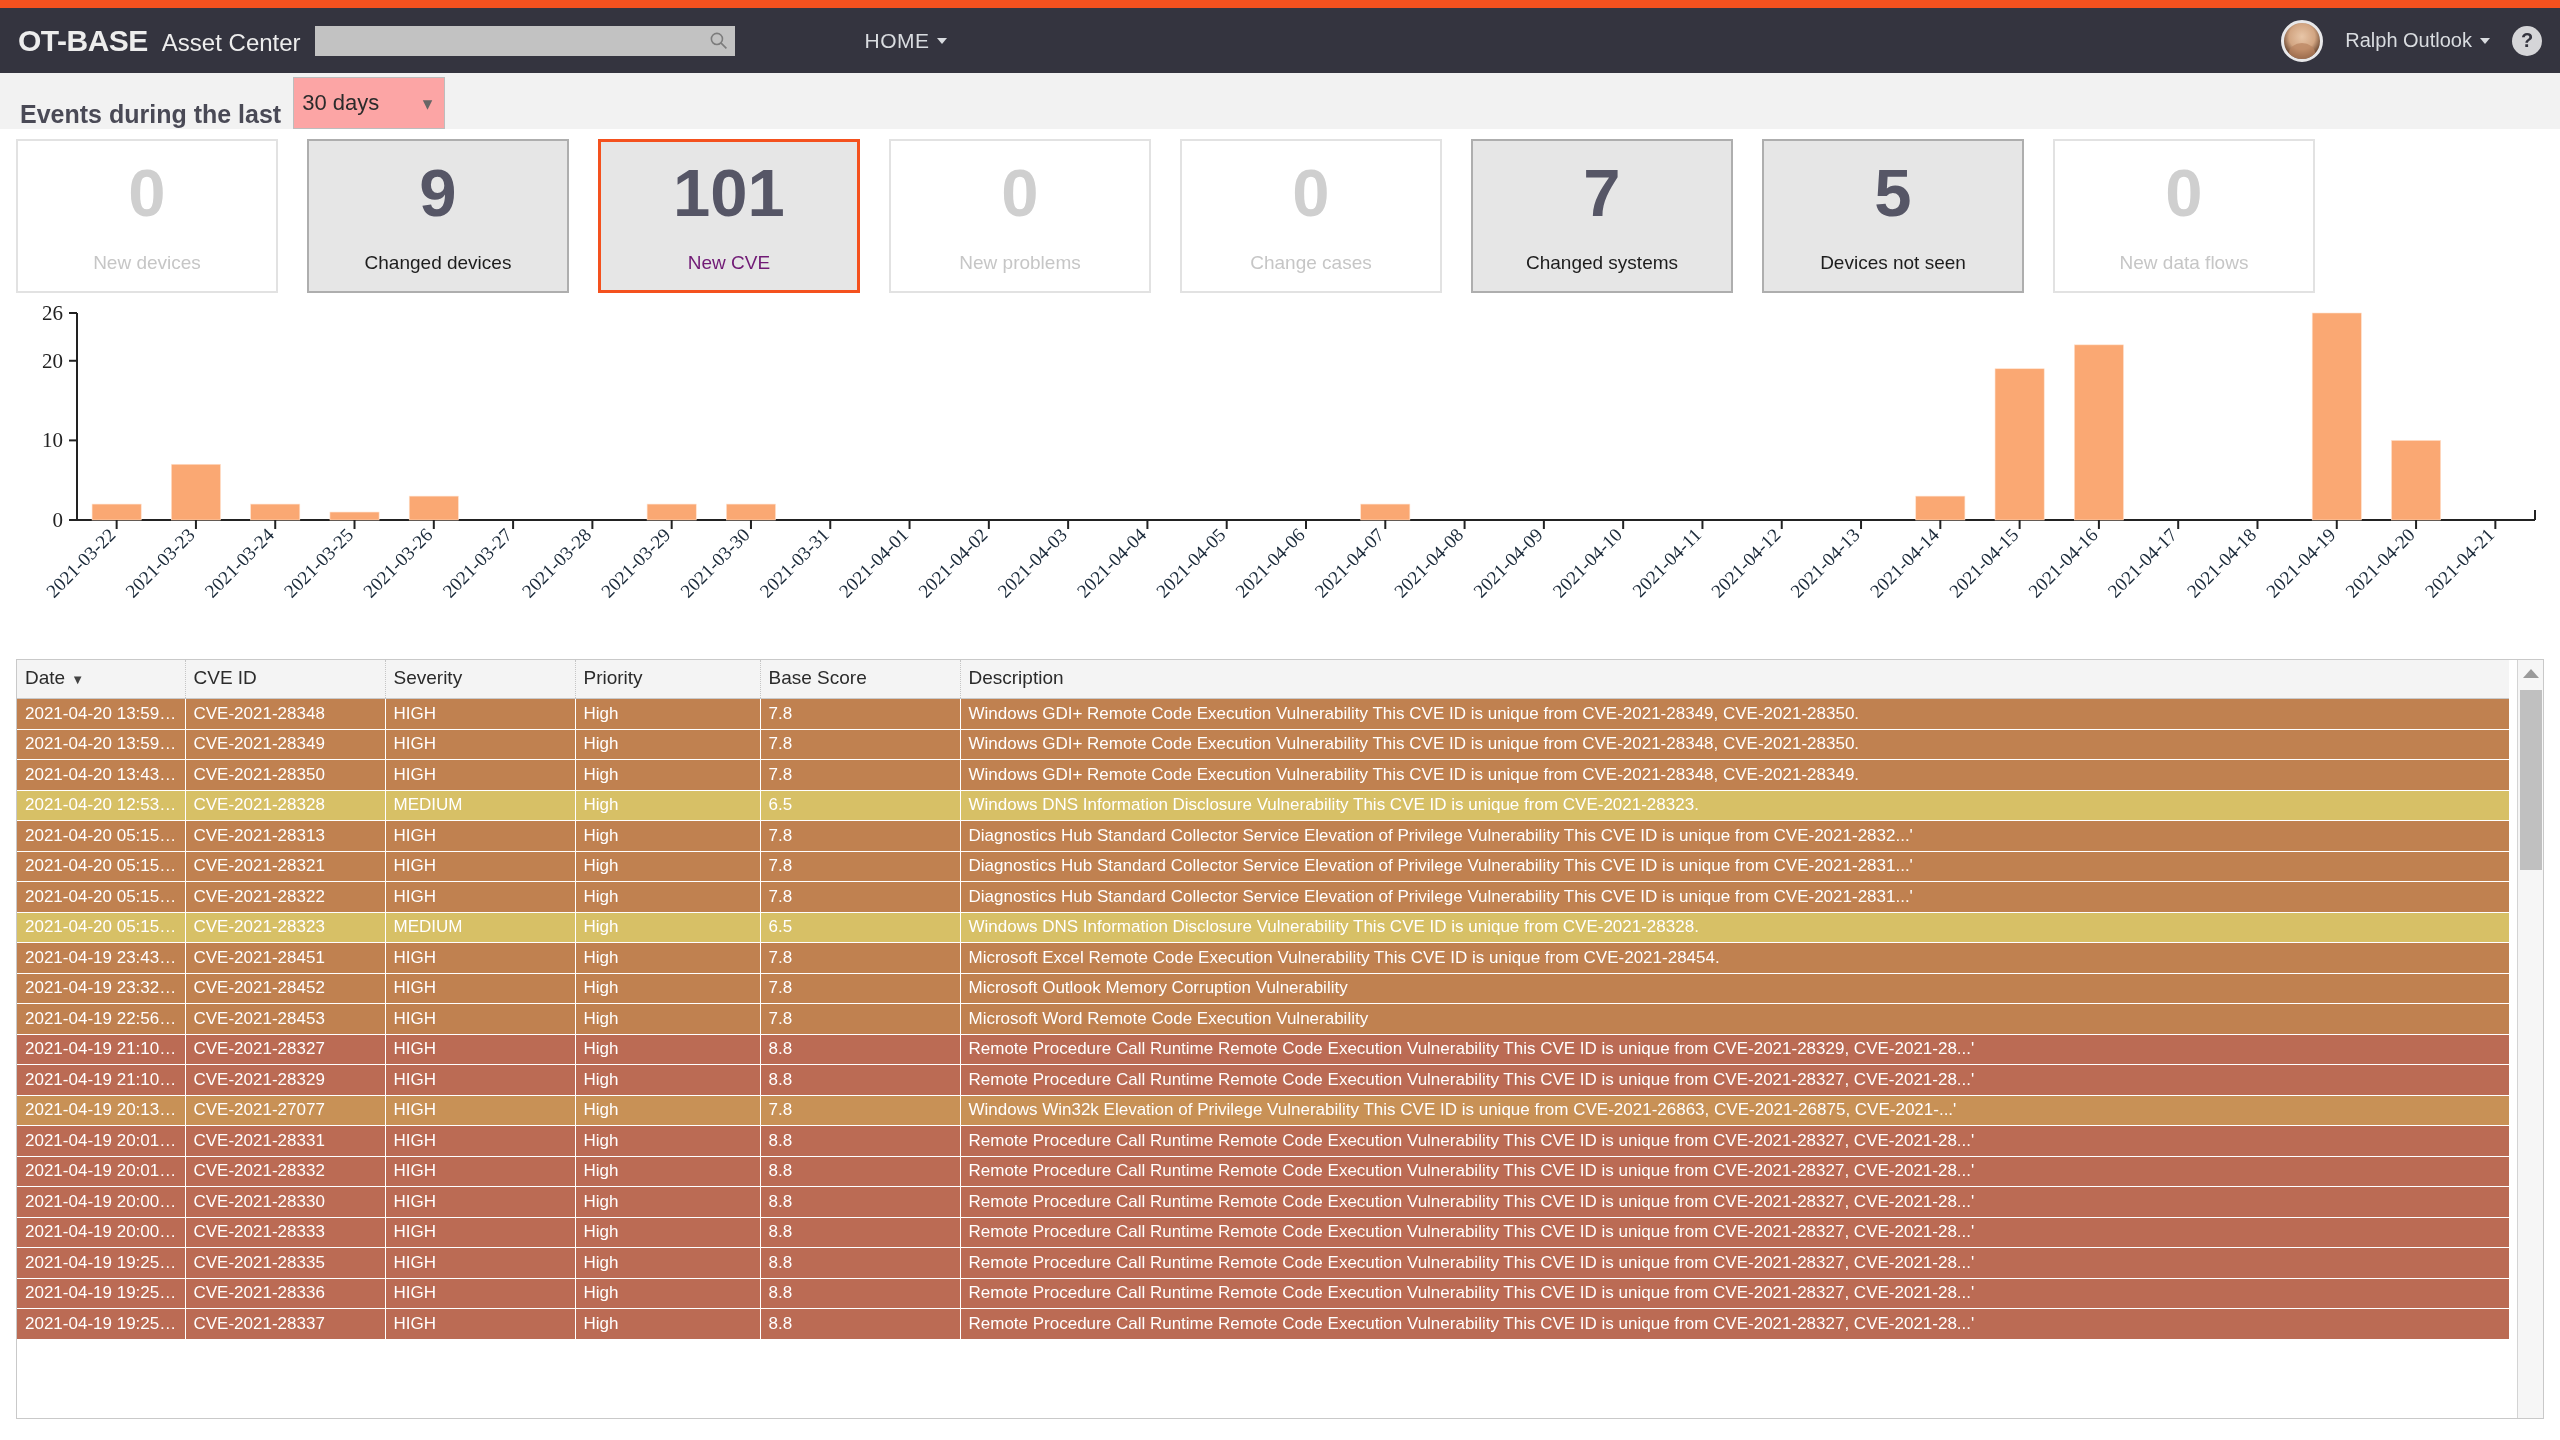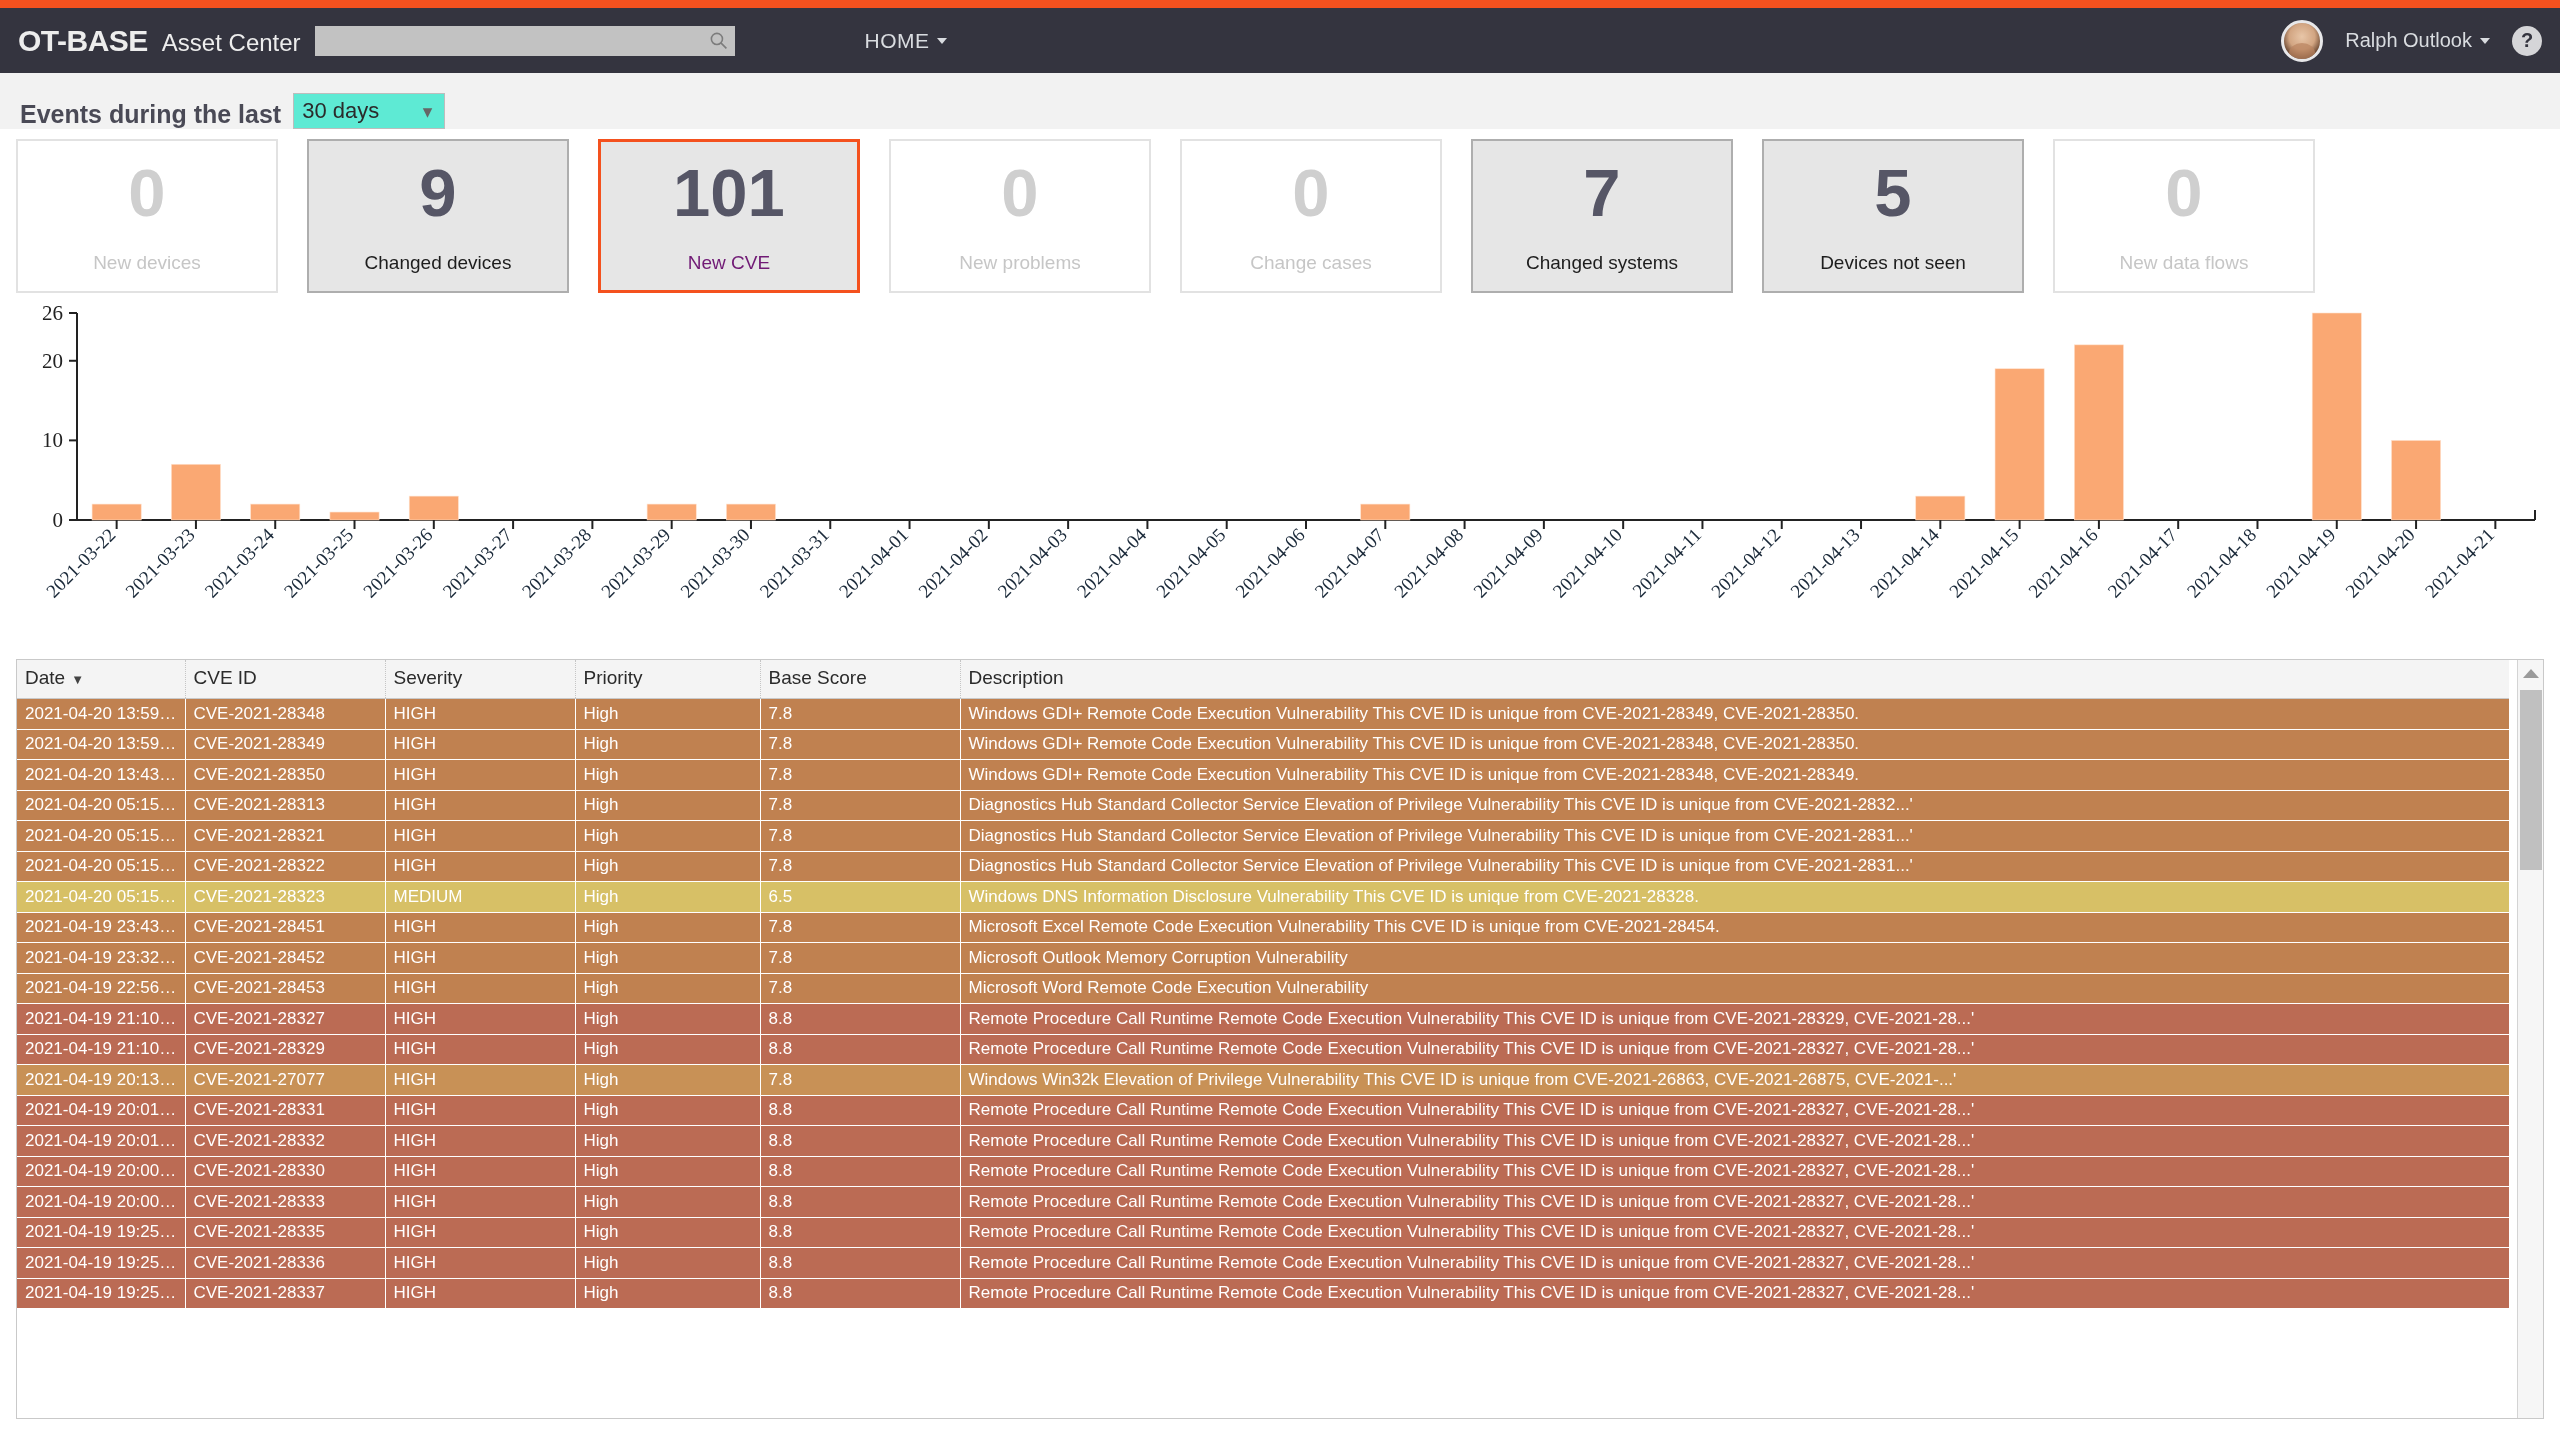--- a/index.html
+++ b/index.html
@@ -66,21 +66,21 @@
     display: flex; align-items: center; justify-content: center; cursor: pointer;
   }
 
   
   #events-bar {
     height: 56px; background: #F2F2F2;
     display: flex; align-items: flex-end; padding-left: 20px; gap: 12px;
   }
   #events-label { font-size: 25px; font-weight: bold; color: #4A4A56; }
   #range-select {
-    width: 152px; height: 36px; background: #5eead4;
+    width: 152px; height: 52px; background: #fca5a5;
     border: 1px solid #BDBDBD; font-size: 22px; color: #2b2b2b;
     padding: 0 8px; display: flex; align-items: center; justify-content: space-between;
     cursor: pointer;
   }
   #range-chevron { font-size: 19px; color: #666; padding-right:4px; }
 
   
   #kpis {
     display: flex; gap: 29px; padding: 10px 16px 0 16px;
     background: #ffffff;
@@ -368,20 +368,28 @@
           <td class="cw-desc">Windows GDI+ Remote Code Execution Vulnerability This CVE ID is unique from CVE-2021-28348, CVE-2021-28350.</td>
         </tr>
         <tr class="sev-high-a">
           <td class="cw-date">2021-04-20 13:43:00</td>
           <td class="cw-cve">CVE-2021-28350</td>
           <td class="cw-sev">HIGH</td>
           <td class="cw-pri">High</td>
           <td class="cw-bs">7.8</td>
           <td class="cw-desc">Windows GDI+ Remote Code Execution Vulnerability This CVE ID is unique from CVE-2021-28348, CVE-2021-28349.</td>
         </tr>
+        <tr class="sev-med-a">
+          <td class="cw-date">2021-04-20 12:53:00</td>
+          <td class="cw-cve">CVE-2021-28328</td>
+          <td class="cw-sev">MEDIUM</td>
+          <td class="cw-pri">High</td>
+          <td class="cw-bs">6.5</td>
+          <td class="cw-desc">Windows DNS Information Disclosure Vulnerability This CVE ID is unique from CVE-2021-28323.</td>
+        </tr>
         <tr class="sev-high-a">
           <td class="cw-date">2021-04-20 05:15:00</td>
           <td class="cw-cve">CVE-2021-28313</td>
           <td class="cw-sev">HIGH</td>
           <td class="cw-pri">High</td>
           <td class="cw-bs">7.8</td>
           <td class="cw-desc">Diagnostics Hub Standard Collector Service Elevation of Privilege Vulnerability This CVE ID is unique from CVE-2021-2832...'</td>
         </tr>
         <tr class="sev-high-a">
           <td class="cw-date">2021-04-20 05:15:00</td>

